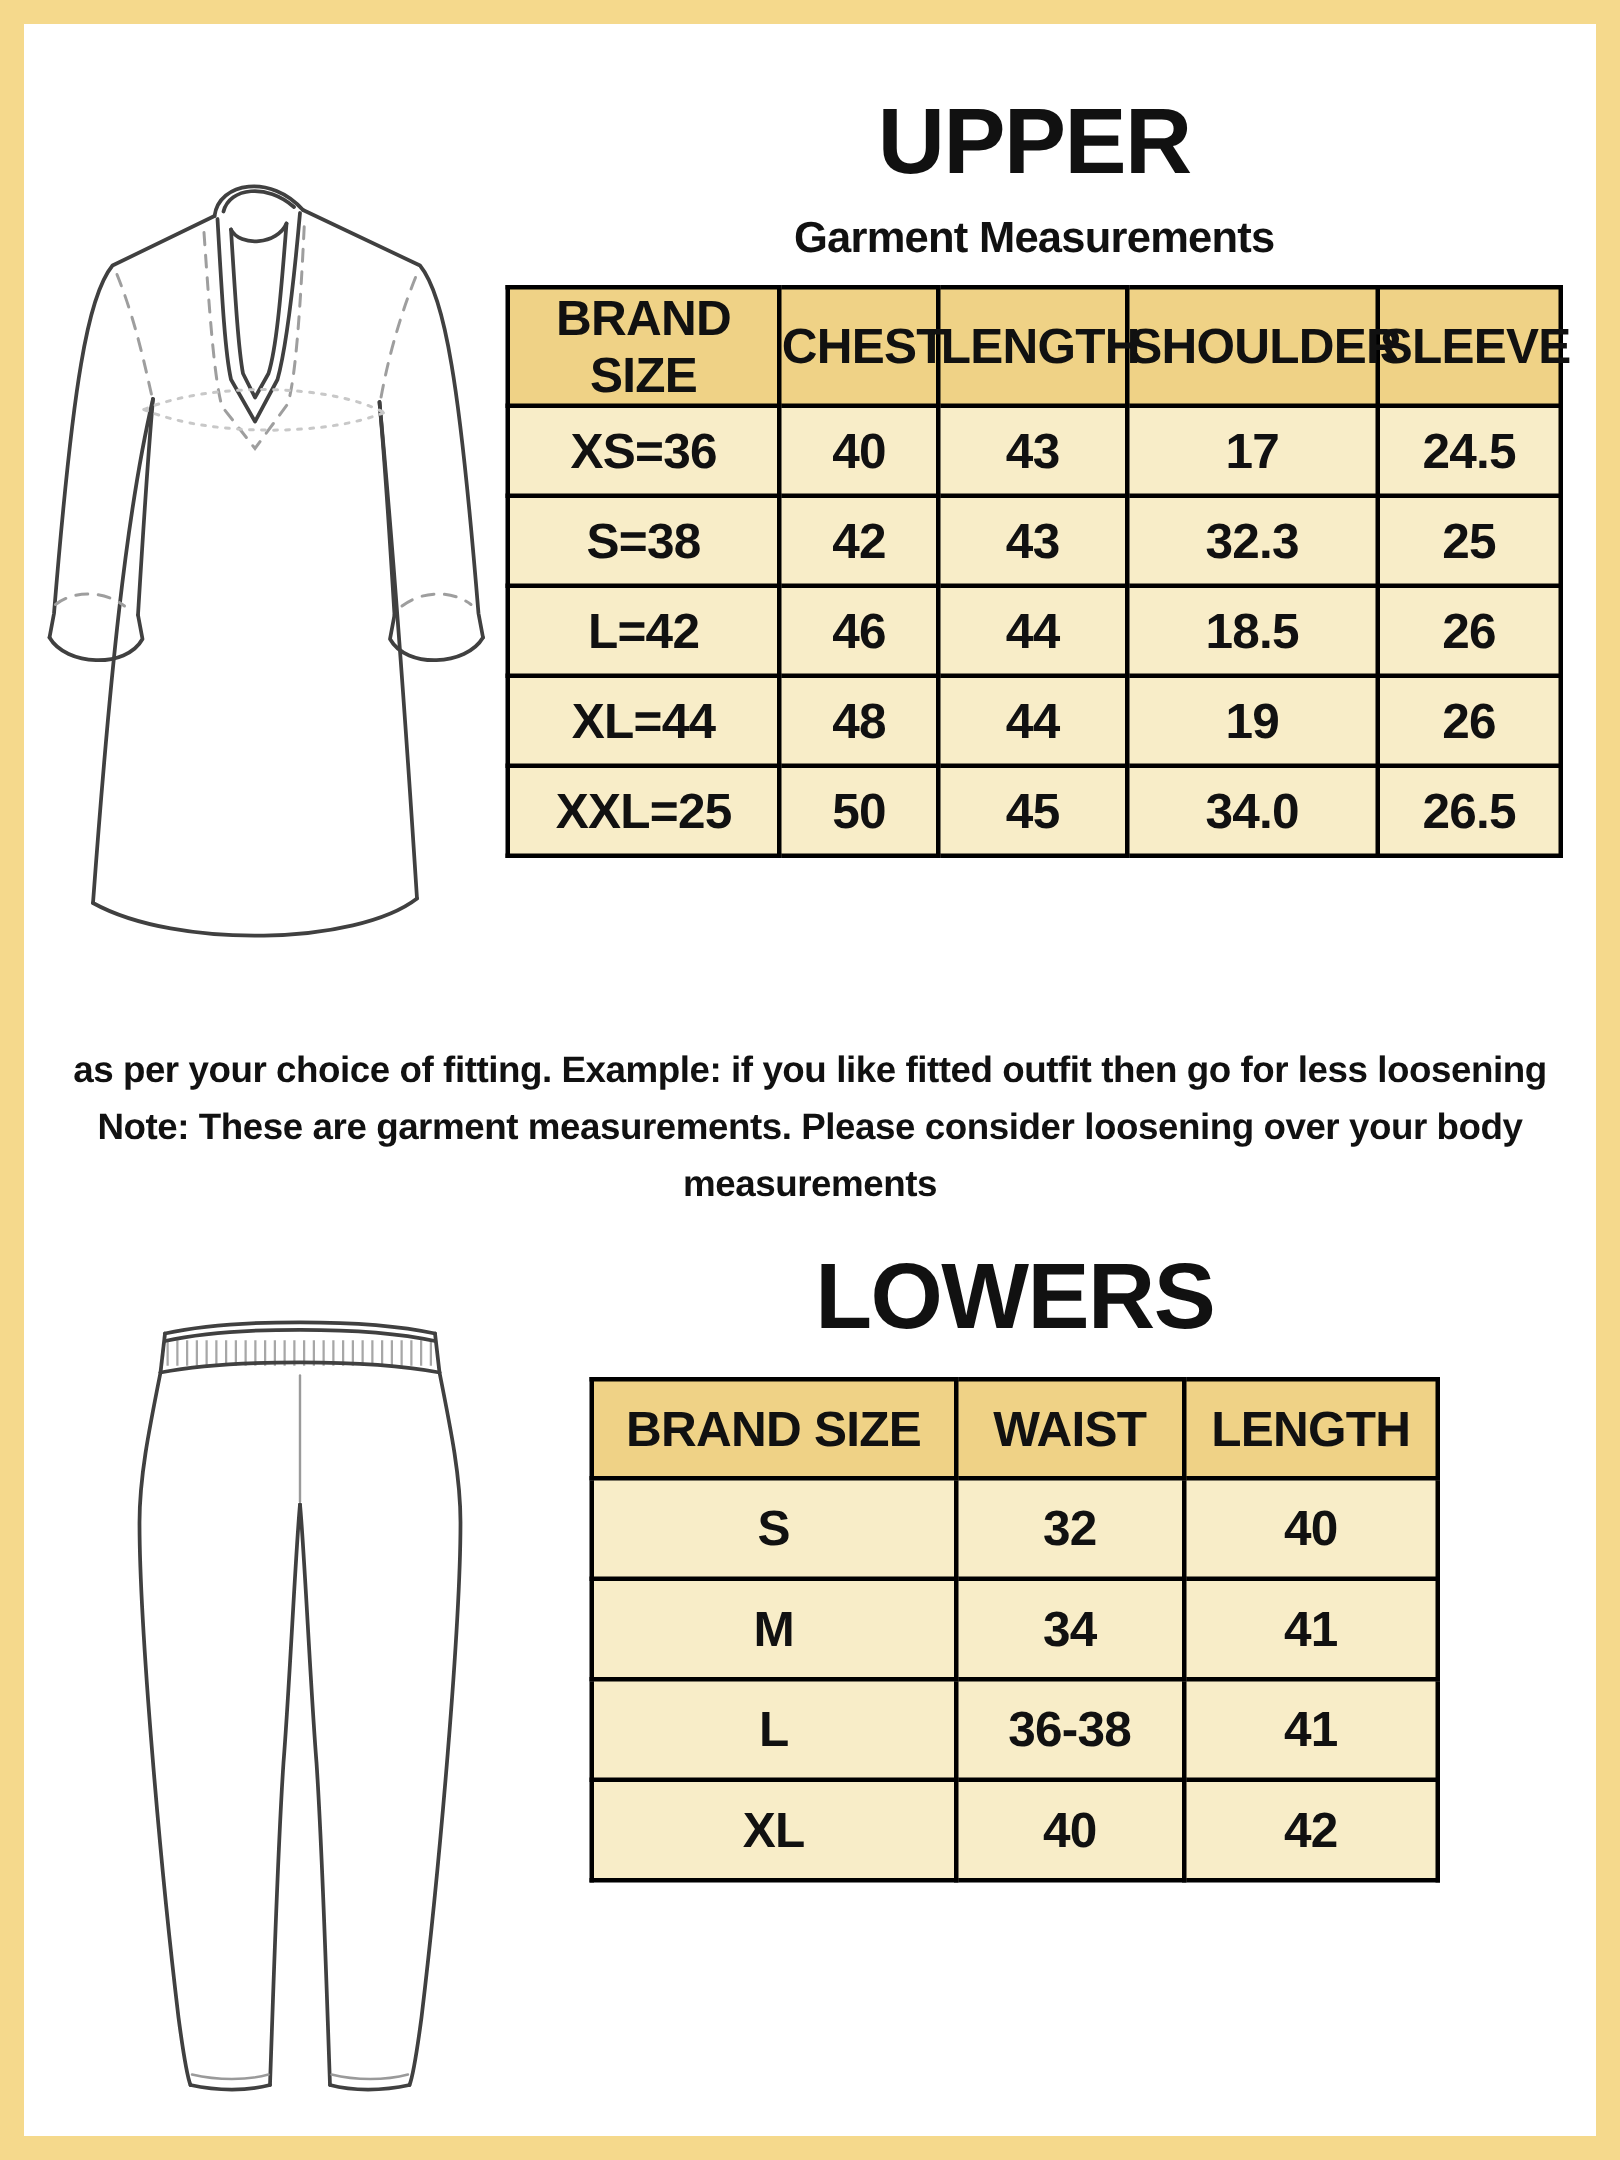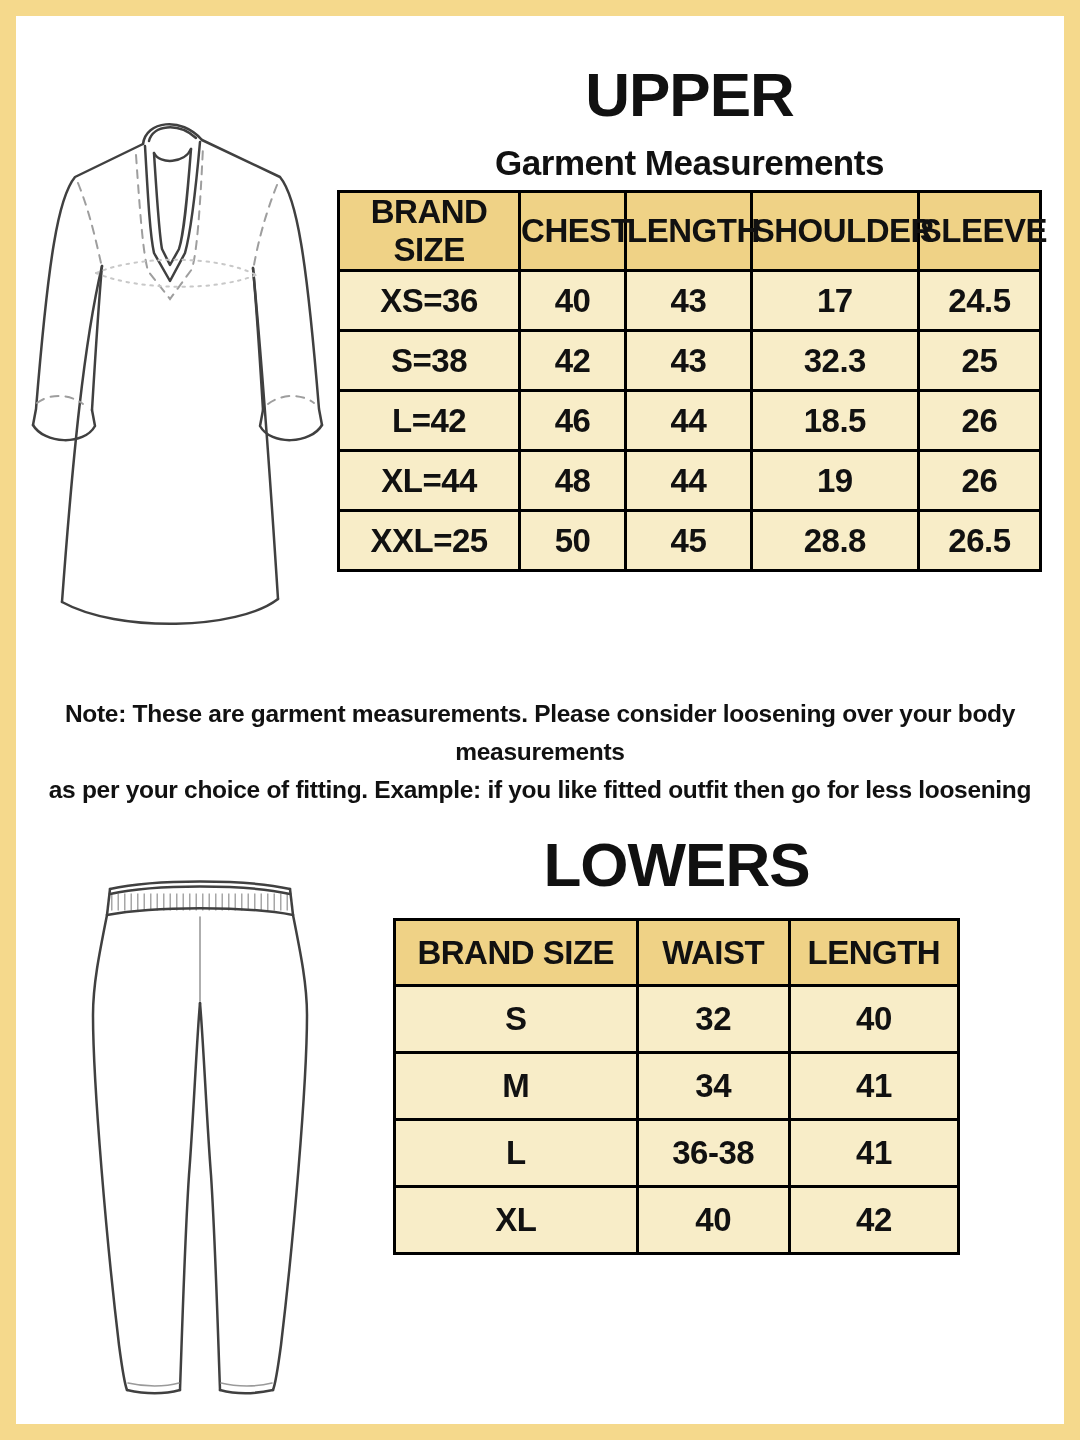--- a/index.html
+++ b/index.html
@@ -12,21 +12,21 @@
   .frame {
     position:absolute; inset:0;
     border:16px solid var(--frame-gold, #f5d98c);
     pointer-events:none;
   }
   
   .upper-head { position:absolute; left:337px; top:62px; width:705px; text-align:center; }
   .main-title {
     margin:0; font-size:62px; font-weight:bold; letter-spacing:-1px; line-height:1.05;
   }
-  .sub-title { margin-top:16px; font-size:35px; font-weight:bold; letter-spacing:-0.5px; }
+  .sub-title { margin-top:16px; font-size:29px; font-weight:bold; letter-spacing:-0.5px; }
   .lowers-head { position:absolute; left:393px; top:832px; width:567px; text-align:center; }
 
   
   table.size-table {
     position:absolute; border-collapse:collapse; table-layout:fixed;
     font-weight:bold; letter-spacing:-0.5px;
   }
   table.size-table th, table.size-table td {
     border:3px solid var(--line, #000000);
     text-align:center; vertical-align:middle; padding:0;
@@ -155,29 +155,29 @@
         <td>XL=44</td>
         <td>48</td>
         <td>44</td>
         <td>19</td>
         <td>26</td>
       </tr>
       <tr>
         <td>XXL=25</td>
         <td>50</td>
         <td>45</td>
-        <td>28.8</td>
+        <td>34.0</td>
         <td>26.5</td>
       </tr>
     </tbody>
   </table>
 
   <div class="note">
+    <span>as per your choice of fitting. Example: if you like fitted outfit then go for less loosening</span>
     <span>Note: These are garment measurements. Please consider loosening over your body measurements</span>
-    <span>as per your choice of fitting. Example: if you like fitted outfit then go for less loosening</span>
   </div>
 
   <div class="fig pants-fig">
     <svg viewBox="0 0 230 530" xmlns="http://www.w3.org/2000/svg" fill="none">
 
       <line x1="26" y1="27" x2="205" y2="27" stroke="#8a8a8a" stroke-width="17" stroke-dasharray="1.5 5" opacity="0.75"></line>
       <g stroke="#404040" stroke-width="2.5" stroke-linecap="round" stroke-linejoin="round">
 
         <path d="M25,14 C70,4 160,4 205,14"></path>
         <path d="M25,19 C70,9 160,9 205,19"></path>

